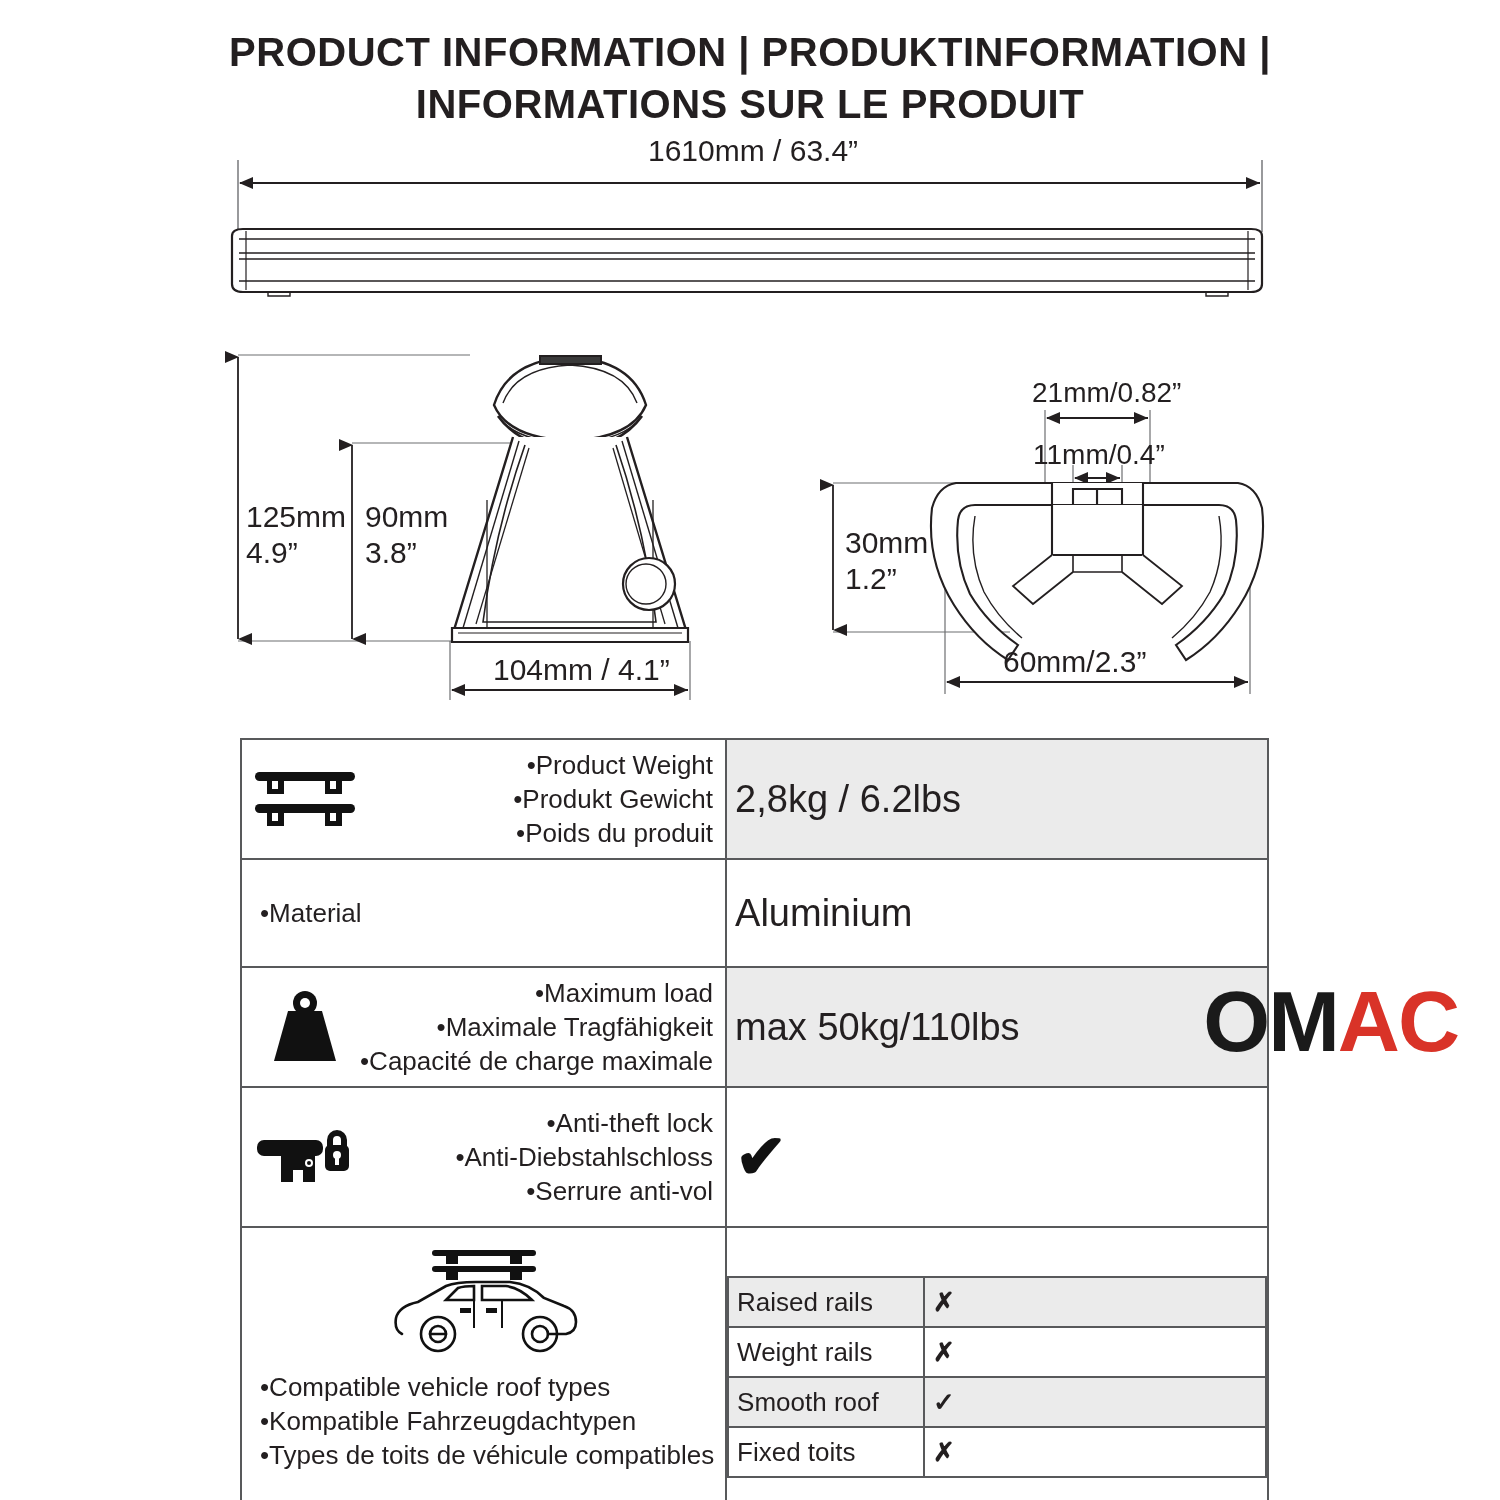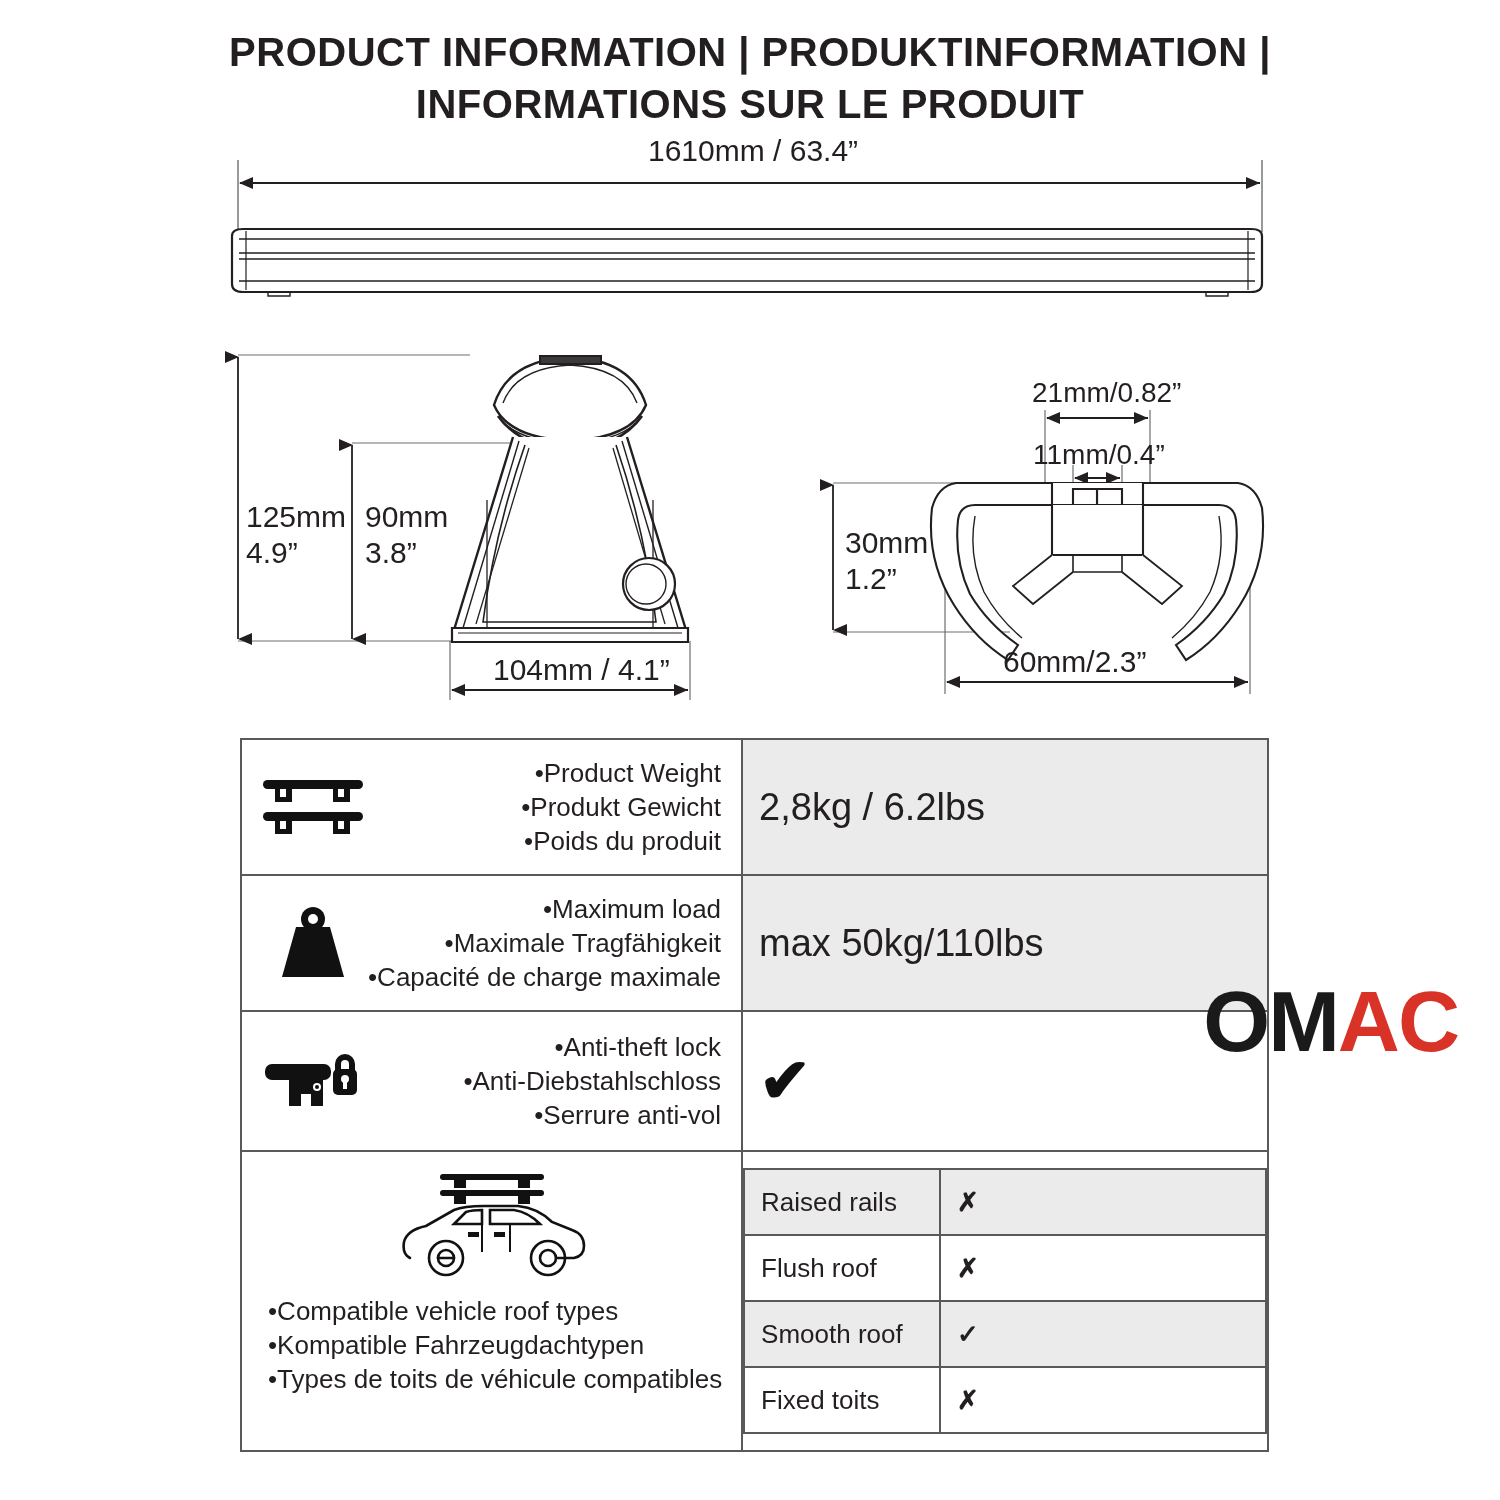--- a/index.html
+++ b/index.html
@@ -56,21 +56,21 @@
     position: absolute;
     left: 240px; top: 738px;
     width: 1029px;
     border: 2px solid #58595b;
     border-collapse: collapse;
     background: #ffffff;
   }
   #spec-table td {
     border: 2px solid #58595b;
     vertical-align: middle;
-    padding: 16px;
+    padding: 8px;
   }
   .cell-left {
     width: 455px;
     position: relative;
     padding: 10px 8px 10px 14px;
   }
   .cell-right {
     background: #ffffff;
     padding-left: 22px;
   }
@@ -322,20 +322,32 @@
               <div class="lbl">•Produkt Gewicht</div>
               <div class="lbl">•Poids du produit</div>
             </div>
           </div>
         </td>
         <td class="cell-right shaded">
           <div class="val">2,8kg / 6.2lbs</div>
         </td>
       </tr>
 
+      <tr>
+        <td class="cell-left" style="height:108px;">
+          <div class="feat-rows">
+            <div class="labels left-align">
+              <div class="lbl">•Material</div>
+            </div>
+          </div>
+        </td>
+        <td class="cell-right">
+          <div class="val">Aluminium</div>
+        </td>
+      </tr>
 
       <tr>
         <td class="cell-left">
           <div class="feat-rows">
             <div class="icon-box">
               <svg width="78" height="76" viewBox="0 0 78 76" xmlns="http://www.w3.org/2000/svg">
                 <g fill="#111111">
                   <circle cx="39" cy="14" r="12"></circle>
                   <circle cx="39" cy="14" r="5" fill="#ffffff"></circle>
                   <path d="M22,22 L56,22 L70,72 L8,72 Z"></path>
@@ -423,21 +435,21 @@
           </div>
         </td>
         <td class="roof-cell">
           <table class="roof">
             <tbody>
               <tr class="shaded">
                 <td>Raised rails</td>
                 <td class="mark">✗</td>
               </tr>
               <tr>
-                <td>Flush roof</td>
+                <td>Weight rails</td>
                 <td class="mark">✗</td>
               </tr>
               <tr class="shaded">
                 <td>Smooth roof</td>
                 <td class="mark">✓</td>
               </tr>
               <tr>
                 <td>Fixed toits</td>
                 <td class="mark">✗</td>
               </tr>

